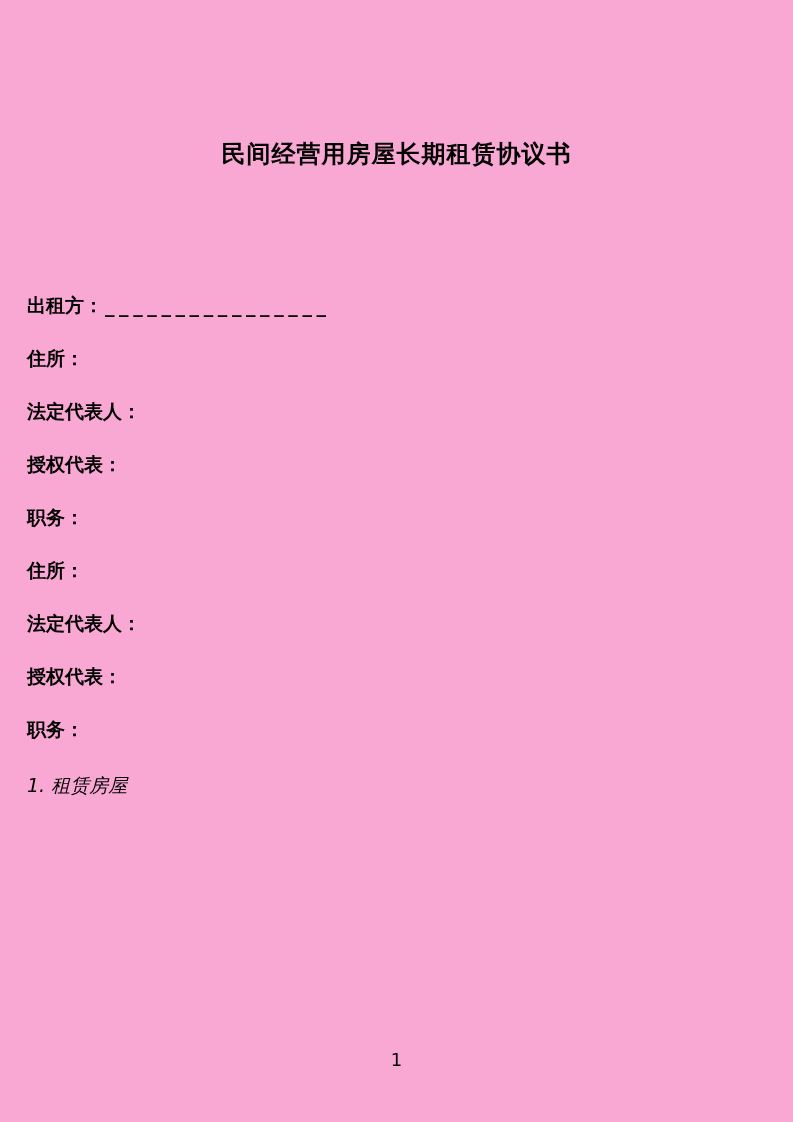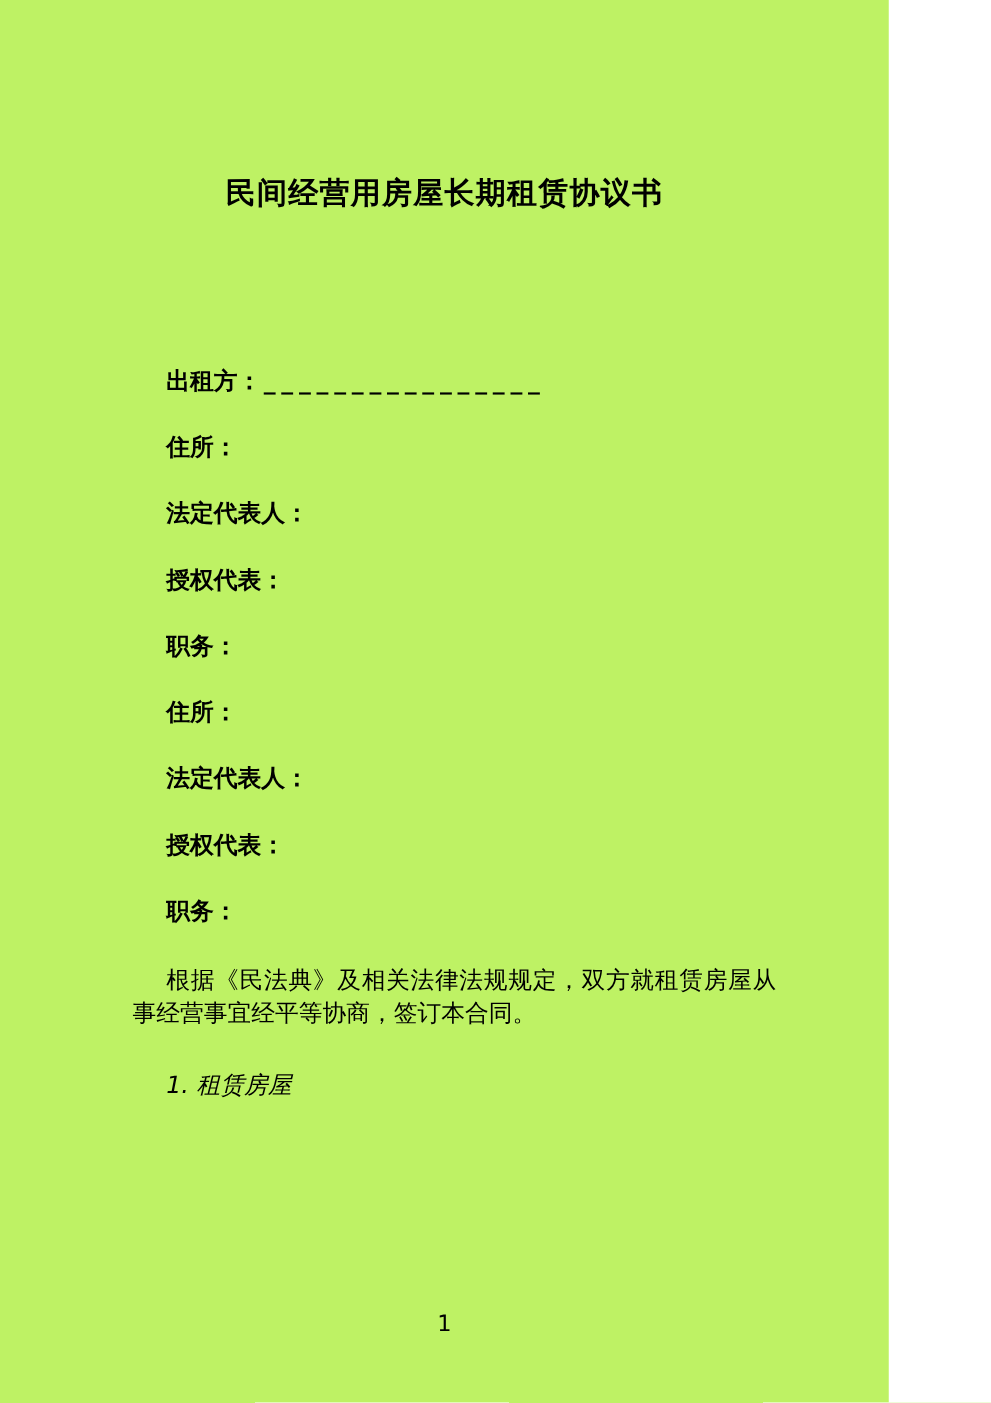--- a/index.html
+++ b/index.html
@@ -3,35 +3,34 @@
   <meta charset="utf-8">
   <style>
     * { margin: 0; padding: 0; box-sizing: border-box; }
     html, body { background: #ffffff; }
     body {
       font-family: "DejaVu Sans", "Liberation Sans", sans-serif;
       color: #000000;
     }
     .page {
       position: relative;
-      width: 711px;
+      width: 793px;
       height: 1122px;
-      background: #bef264;
+      background: #f9a8d4;
       overflow: hidden;
     }
     .doc-title {
       margin-top: 140px;
       text-align: center;
       font-size: 24px;
       line-height: 29px;
       font-weight: 700;
       letter-spacing: 1px;
     }
     .content {
-      padding-left: 106px;
       padding-right: 90px;
     }
     .party-block {
       margin-top: 123px;
     }
     .field-row {
       height: 26px;
       line-height: 26px;
       margin-bottom: 27px;
       padding-left: 27px;
@@ -113,19 +112,18 @@
         <span>授权代表：</span>
       </div>
 
       <div class="field-row">
         <span>职务：</span>
       </div>
 
 
     </div>
 
-    <p class="preamble">根据《民法典》及相关法律法规规定，双方就租赁房屋从事经营事宜经平等协商，签订本合同。</p>
 
     <div class="section-heading">1. 租赁房屋</div>
   </div>
 
   <div class="page-number">1</div>
 </div>
 
 </body></html>

